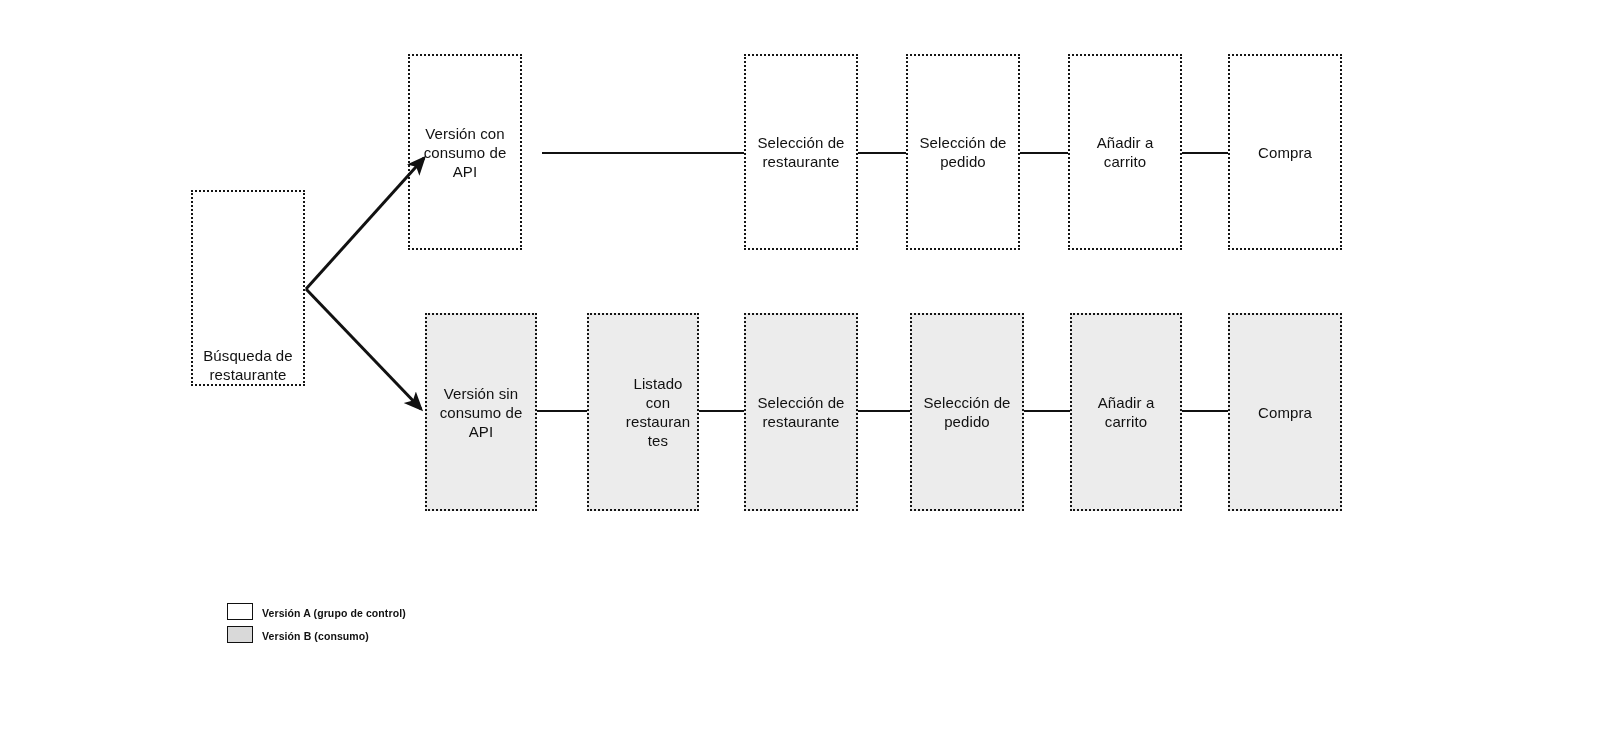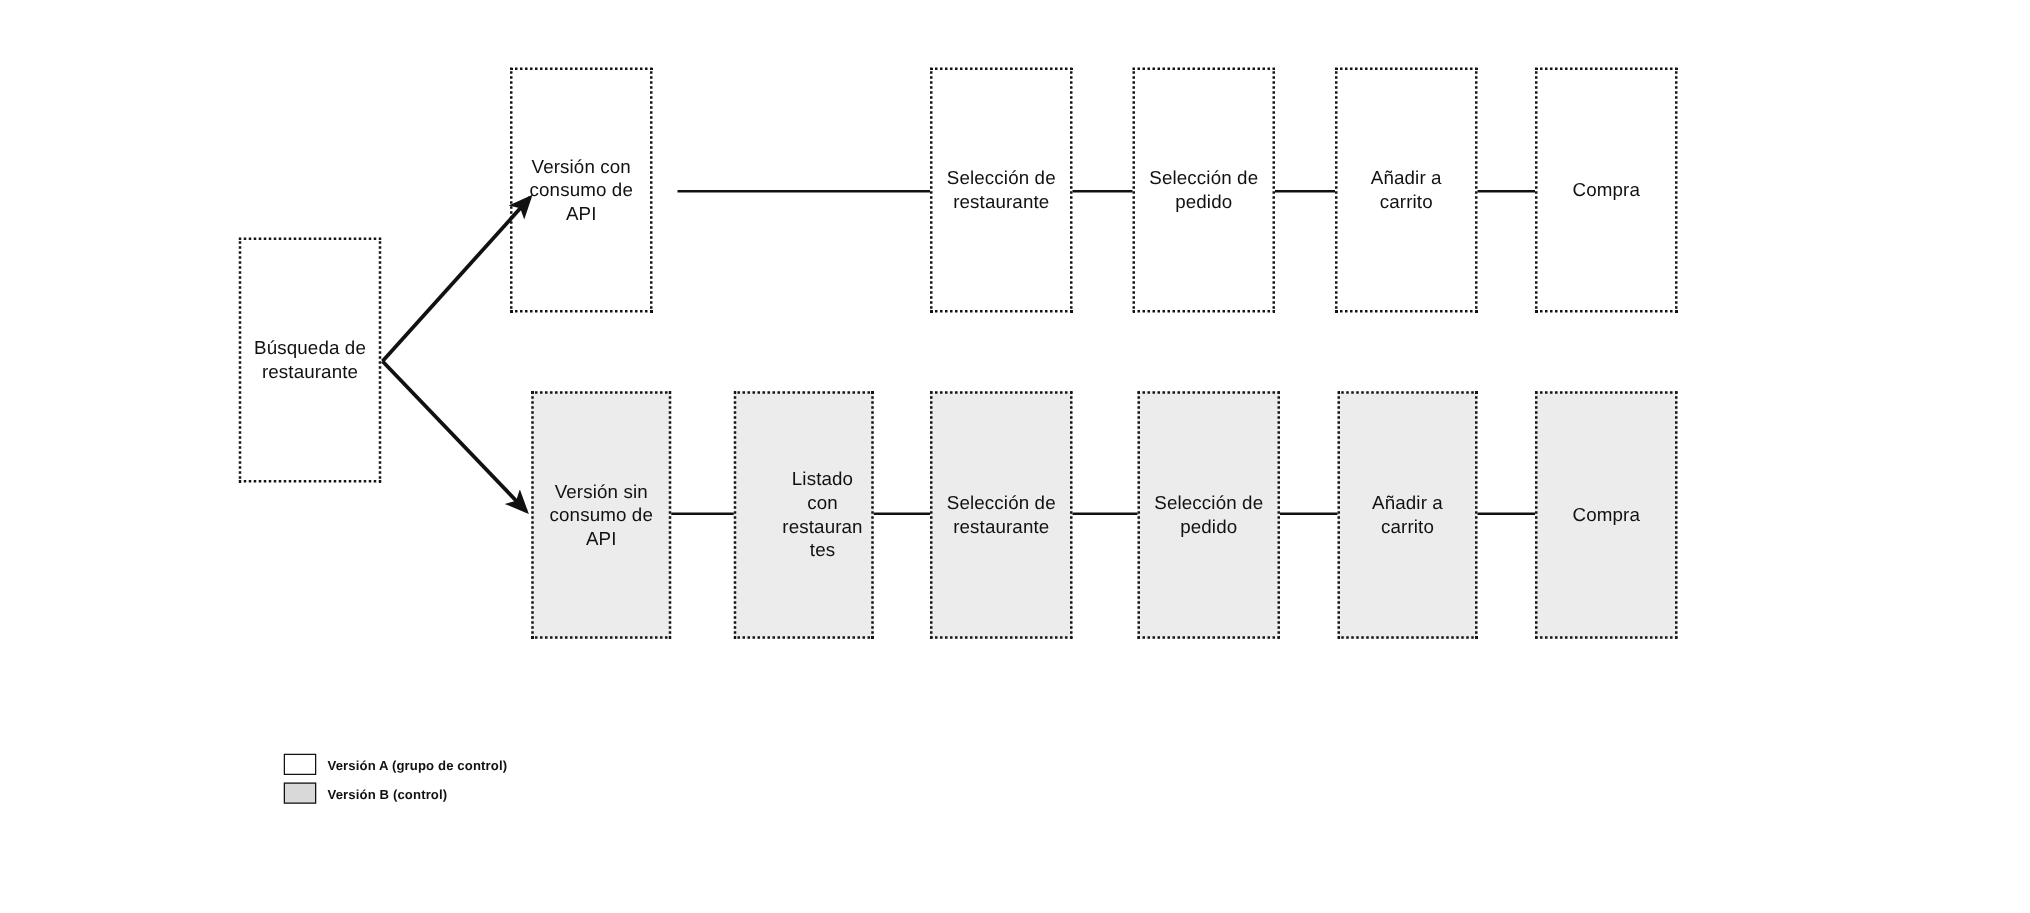--- a/index.html
+++ b/index.html
@@ -100,21 +100,21 @@
     color: #111111;
     letter-spacing: 0.1px;
     white-space: nowrap;
   }
 </style>
 </head>
 <body>
 
 <div id="canvas">
 
-  <div class="node variant-a" style="left:191px; top:190px; width:114px; height:196px;">
+  <div class="node variant-a" style="left:191px; top:190px; width:114px; height:196px;align-items:flex-end;">
     <span class="node-label">Búsqueda de restaurante</span>
   </div>
 
   <div class="node variant-a" style="left:408px; top:54px; width:114px; height:196px;">
     <span class="node-label">Versión con consumo de API</span>
   </div>
 
   <div class="node variant-a" style="left:744px; top:54px; width:114px; height:196px;">
     <span class="node-label">Selección de restaurante</span>
   </div>
@@ -176,17 +176,17 @@
     <line x1="306" y1="289" x2="421" y2="409" stroke="#111111" stroke-width="3" marker-end="url(#arrowhead)"></line>
   </svg>
 
   <div id="legend">
     <div class="legend-row">
       <span class="legend-swatch sw-a"></span>
       <span class="legend-text">Versión A (grupo de control)</span>
     </div>
     <div class="legend-row">
       <span class="legend-swatch sw-b"></span>
-      <span class="legend-text">Versión B (control)</span>
+      <span class="legend-text">Versión B (consumo)</span>
     </div>
   </div>
 
 </div>
 
 </body></html>

